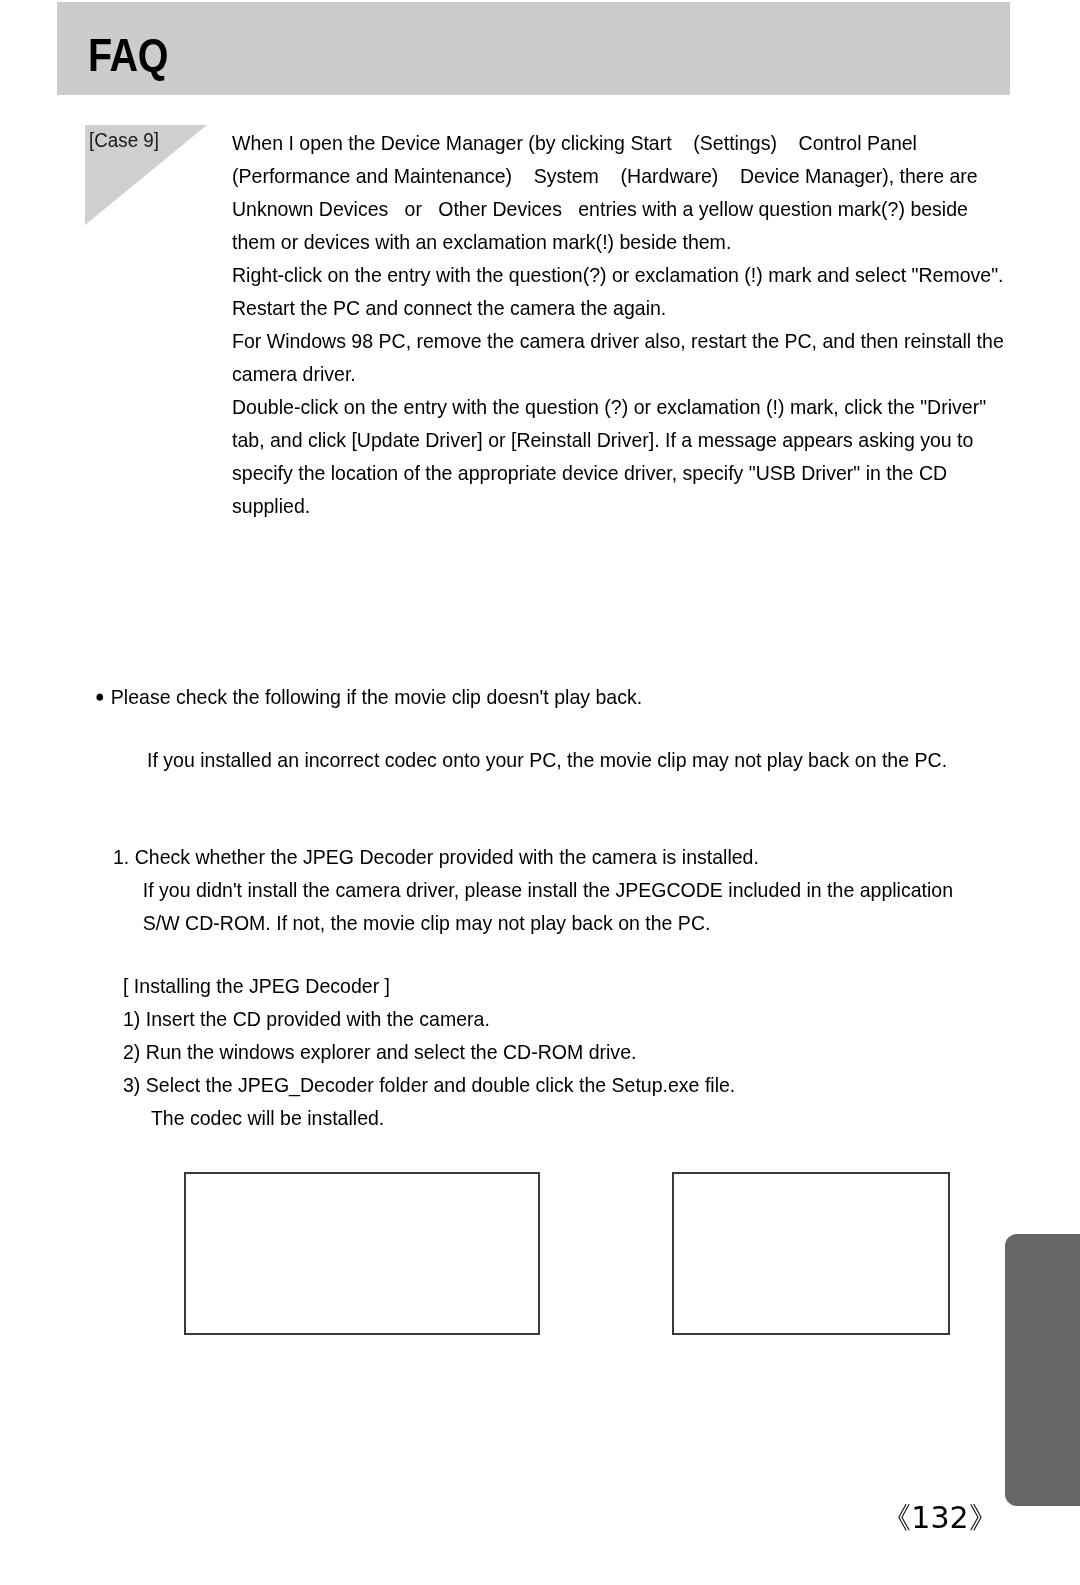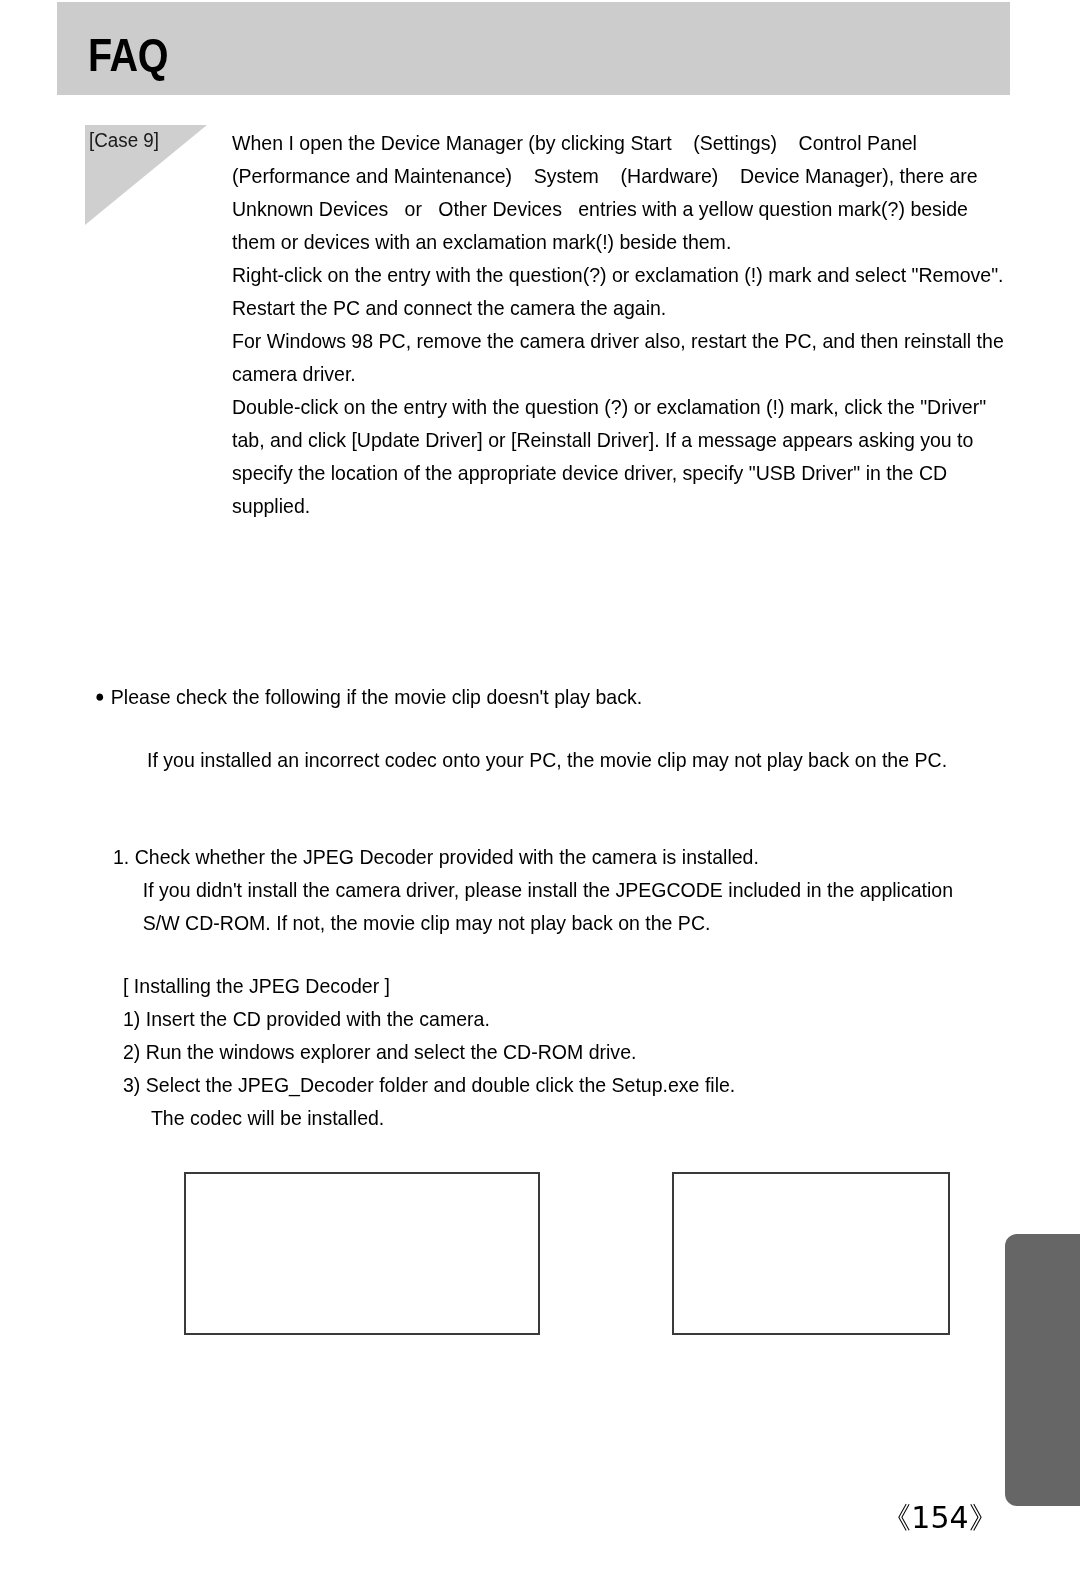--- a/index.html
+++ b/index.html
@@ -206,15 +206,15 @@
     <p>2) Run the windows explorer and select the CD-ROM drive.</p>
     <p>3) Select the JPEG_Decoder folder and double click the Setup.exe file.</p>
     <p class="cont">The codec will be installed.</p>
   </div>
 
   <div class="shot-box shot-box-left"></div>
   <div class="shot-box shot-box-right"></div>
 
   <div class="edge-tab"></div>
 
-  <div class="page-number">《154》</div>
+  <div class="page-number">《132》</div>
 
 </div>
 
 </body></html>

